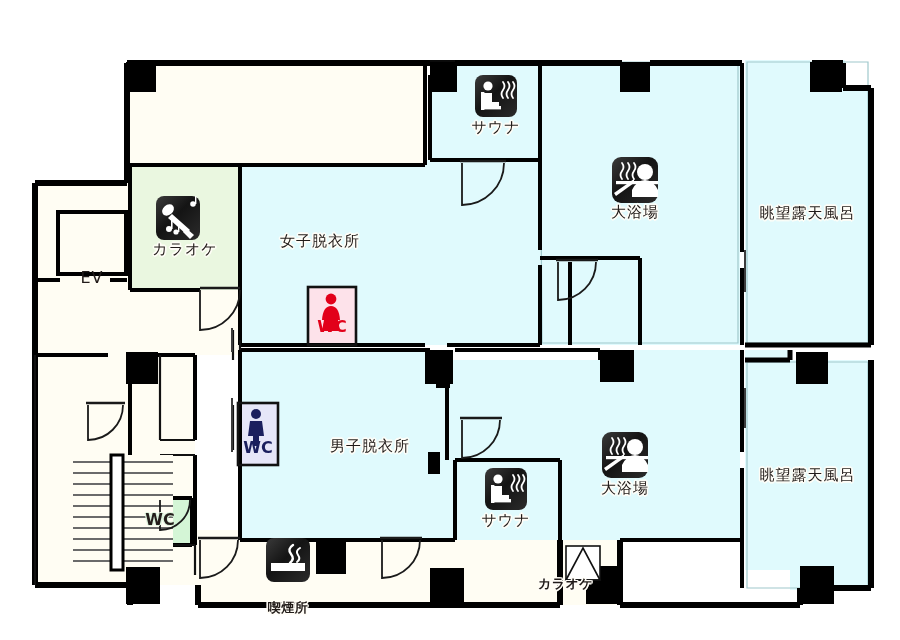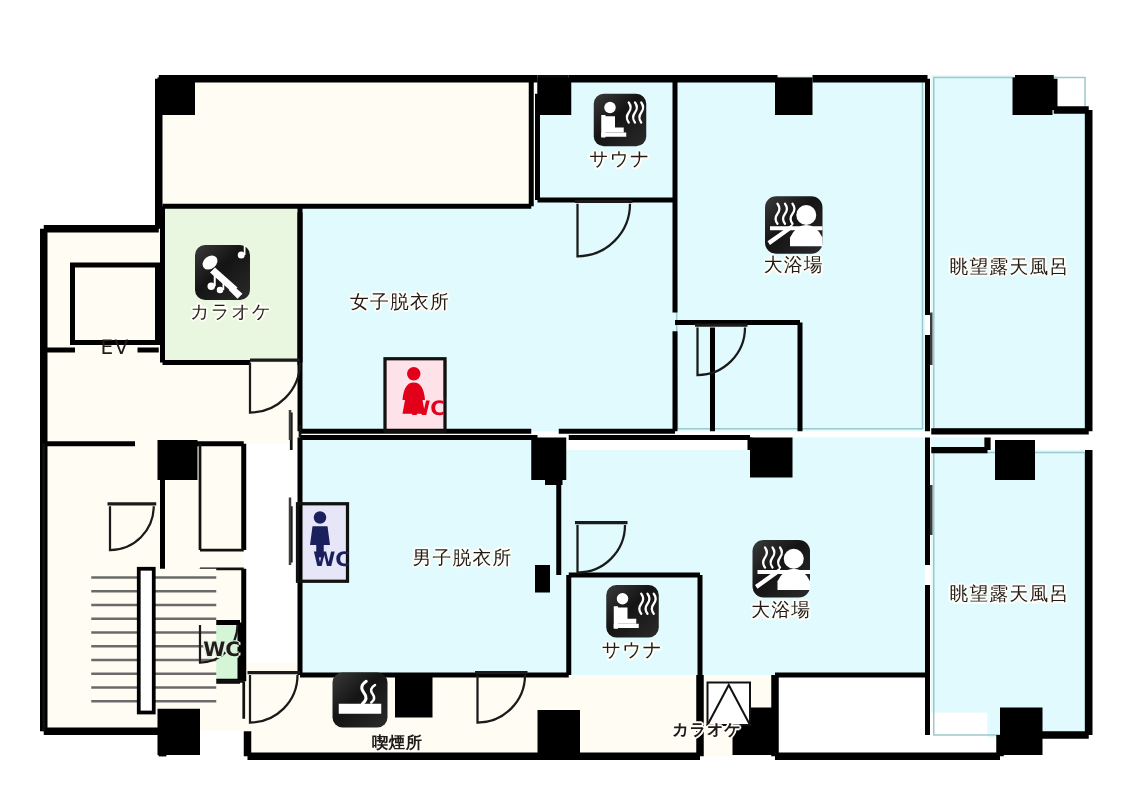--- a/index.html
+++ b/index.html
@@ -27,21 +27,21 @@
   }
   .jp-sm{
     font-size:13px;
     font-weight:700;
     letter-spacing:0.5px;
     text-shadow:
       1.5px 0 #fffdf7, -1.5px 0 #fffdf7, 0 1.5px #fffdf7, 0 -1.5px #fffdf7,
       1.1px 1.1px #fffdf7, -1.1px 1.1px #fffdf7, 1.1px -1.1px #fffdf7, -1.1px -1.1px #fffdf7;
   }
   .ev-lbl{font-size:16px;font-weight:400;letter-spacing:1px;color:#231c1a;}
-  .wc-lbl{font-size:16px;font-weight:700;letter-spacing:0px;text-align:right;}
+  .wc-lbl{font-size:16px;font-weight:700;letter-spacing:0px;}
   .wc-red{color:#e2001a;}
   .wc-blue{color:#1b1f5e;}
   .wc-dark{color:#231c1a;text-shadow:1.4px 0 #ddf3dd,-1.4px 0 #ddf3dd,0 1.4px #ddf3dd,0 -1.4px #ddf3dd;}
 </style>
 </head>
 <body>
 
 <div id="stage">
 
   <svg id="plan" viewBox="0 0 900 640">
@@ -416,17 +416,17 @@
   <div class="lbl jp" style="left:745px;top:204px;width:125px;">眺望露天風呂</div>
 
   <div class="lbl jp" style="left:745px;top:466px;width:125px;">眺望露天風呂</div>
 
   <div class="lbl wc-lbl wc-red" style="left:308px;top:317px;width:48px;">WC</div>
 
   <div class="lbl wc-lbl wc-blue" style="left:236px;top:438px;width:44px;">WC</div>
 
   <div class="lbl wc-lbl wc-dark" style="left:128px;top:510px;width:64px;">WC</div>
 
-  <div class="lbl jp-sm" style="left:238px;top:585px;width:100px;text-align:right;">喫煙所</div>
+  <div class="lbl jp-sm" style="left:238px;top:599px;width:100px;">喫煙所</div>
 
   <div class="lbl jp-sm" style="left:508px;top:575px;width:115px;">カラオケ</div>
 
 </div>
 
 </body></html>

